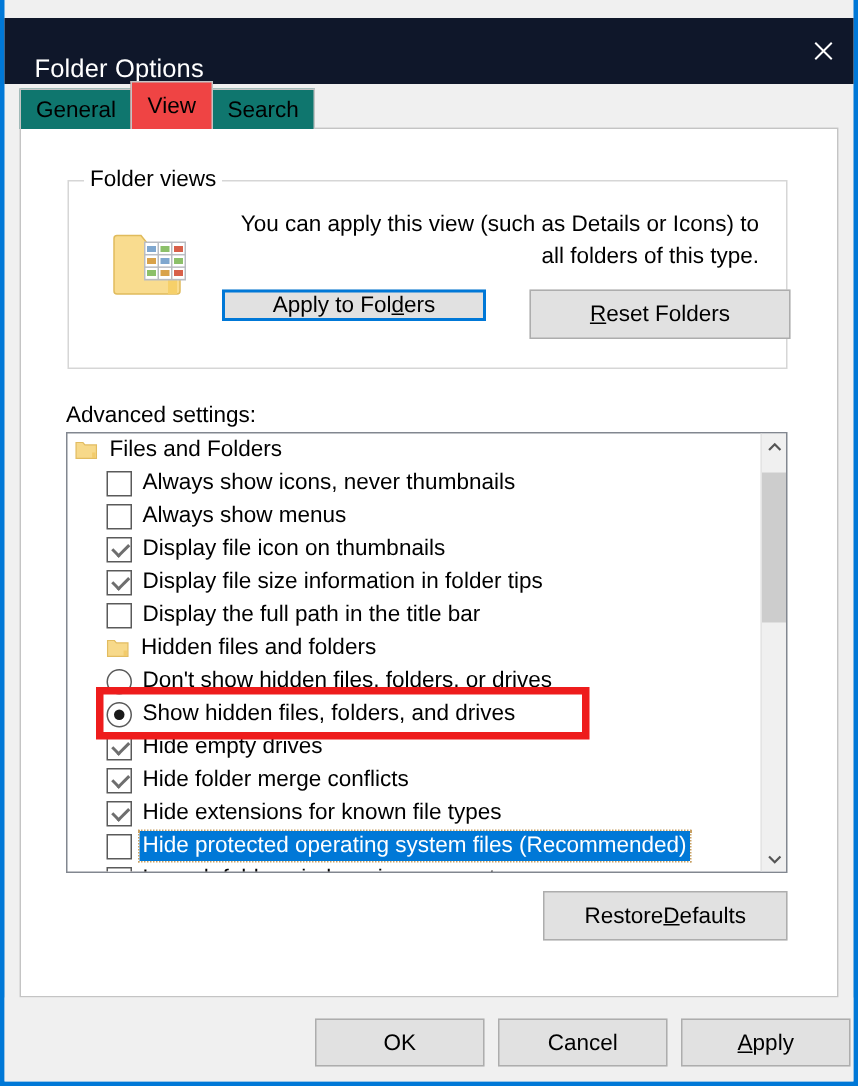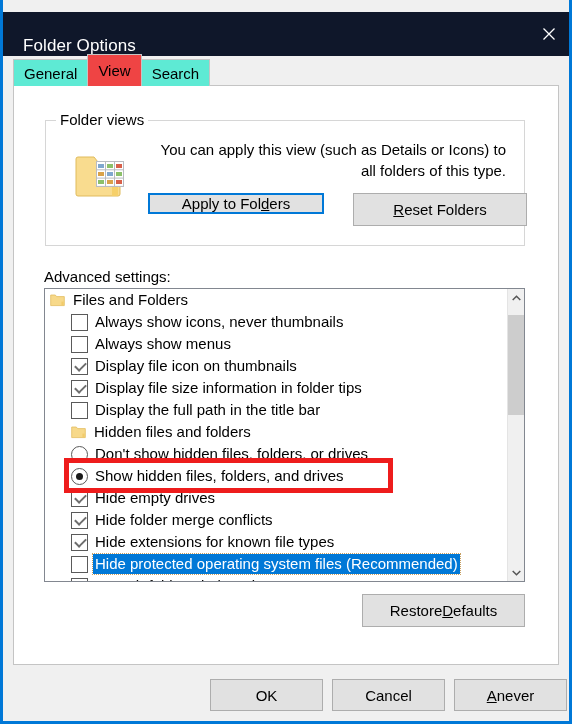--- a/index.html
+++ b/index.html
@@ -60,21 +60,21 @@
     top: 54px;
     height: 32px;
     display: flex;
     align-items: flex-end;
     z-index: 3;
   }
   .tab {
     box-sizing: border-box;
     height: 27px;
     padding: 0 10px;
-    background: #5eead4;
+    background: #0f766e;
     border: 1px solid #c4c4c4;
     border-bottom: none;
     display: flex;
     align-items: center;
     font-size: 15px;
     color: #000000;
     margin-right: -1px;
     cursor: default;
   }
   .tab.active {
@@ -496,17 +496,17 @@
       <span></span>
   </div>
   <div class="btn" id="cancel-button">
     <span>Cancel</span>
       <u></u>
       <span></span>
   </div>
   <div class="btn" id="apply-button">
     <span></span>
       <u>A</u>
-      <span>never</span>
+      <span>pply</span>
   </div>
 
   <div id="red-annotation" style="border-color: rgb(238, 28, 28);"></div>
 </div>
 
 </body></html>

